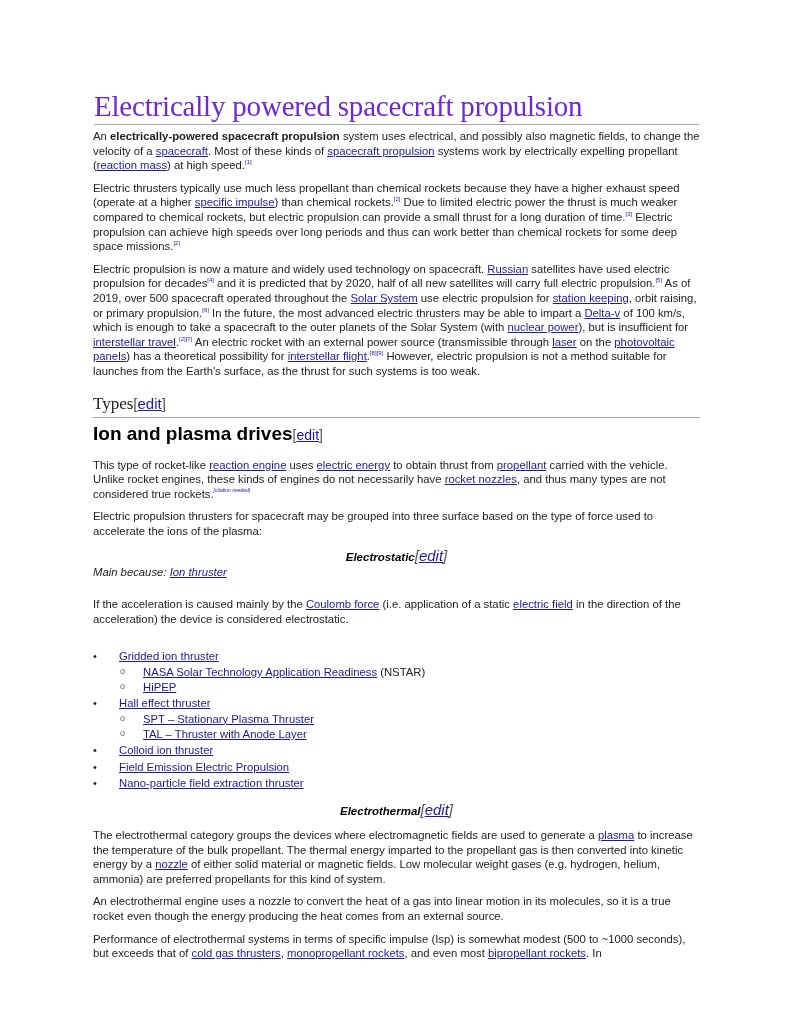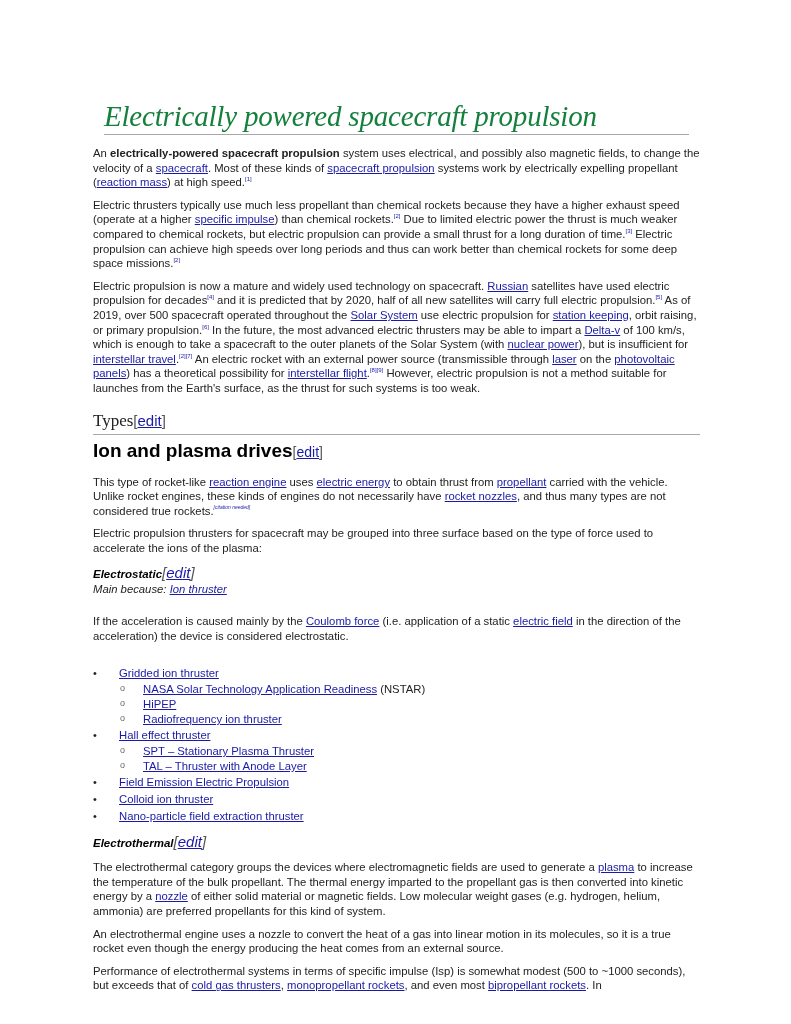--- a/index.html
+++ b/index.html
@@ -1,36 +1,36 @@
 <!DOCTYPE html>
 <html><head>
 <meta charset="utf-8">
 <style>
   html, body { margin: 0; padding: 0; background: #ffffff; }
   body { width: 791px; height: 1024px; position: relative; overflow: hidden; }
   .page { position: absolute; left: 93px; top: 88px; width: 607px; color: #222222;
           font-family: "Liberation Sans", sans-serif; font-size: 11.3px; line-height: 14.6px; }
   a, .lnk { color: #1a1aa6; text-decoration: underline; }
   h1.title { font-family: "Liberation Serif", serif; font-weight: normal; font-size: 29px;
-             line-height: 34px; margin: 11px; padding: 0 0 1px 0; color: #15803d;
-             border-bottom: 1.5px solid #a8a8a8; letter-spacing: -0.2px; font-style: italic; }
+             line-height: 34px; margin: 1px; padding: 0 0 1px 0; color: #6d28d9;
+             border-bottom: 1.5px solid #a8a8a8; letter-spacing: -0.2px; }
   p { margin: 0 0 8px 0; }
   p.first { margin-top: 4px; }
   sup.ref { font-size: 6px; line-height: 0; vertical-align: 5px; color: #1a1aa6; }
   sup.cn { font-size: 5px; line-height: 0; vertical-align: 6px; color: #1a1aa6; font-style: italic; }
   h2.types { font-family: "Liberation Serif", serif; font-weight: normal; font-size: 17px;
              line-height: 22px; margin: 14px 0 0 0; padding: 0 0 2px 0; color: #222;
              border-bottom: 1.5px solid #a8a8a8; }
   h2.types .edit, h3.ion .edit { font-family: "Liberation Sans", sans-serif; font-size: 15px; }
   .brk { color: #555; }
   h3.ion { font-family: "Liberation Sans", sans-serif; font-weight: bold; font-size: 19px;
            line-height: 24px; margin: 4px 0 11px 0; color: #000; }
   h3.ion .edit, h3.ion .brk { font-weight: normal; font-size: 14px; }
   h4.sub { font-family: "Liberation Sans", sans-serif; font-weight: bold; font-style: italic;
-           font-size: 11.5px; margin: 10px 0 0 0; line-height: 16px; color: #000; }
+           font-size: 11.5px; margin: 10px 0 0 0; line-height: 16px; color: #000; text-align: center; }
   h4.sub .edit { font-weight: normal; font-size: 15px; }
   h4.sub .brk { font-weight: normal; font-size: 15px; color: #555; }
   .hatnote { font-style: italic; margin: 0 0 17px 0; }
   ul.l1 { list-style: none; margin: 22px 0 0 0; padding: 0; }
   ul.l1 > li { position: relative; padding-left: 26px; line-height: 16.6px; }
   ul.l1 > li::before { content: "\2022"; position: absolute; left: 0; top: 0; font-size: 11px; color: #222; }
   ul.l2 { list-style: none; margin: 0; padding: 0; }
   ul.l2 > li { position: relative; padding-left: 24px; line-height: 15.2px; }
   ul.l2 > li::before { content: "o"; position: absolute; left: 1px; top: -1px; font-size: 9px; color: #666; }
   .sec-electrothermal { margin-top: 6px; }
@@ -62,32 +62,31 @@
   <div class="hatnote"><span>Main because: </span><a>Ion thruster</a></div>
 
   <p><span>If the acceleration is caused mainly by the </span><a>Coulomb force</a><span> (i.e. application of a static </span><a>electric field</a><span> in the direction of the acceleration) the device is considered electrostatic.</span></p>
 
   <ul class="l1">
     <li>
       <a>Gridded ion thruster</a>
       <ul class="l2">
         <li><a>NASA Solar Technology Application Readiness</a><span> (NSTAR)</span></li>
         <li><a>HiPEP</a></li>
-        <li><a>Radiofrequency ion thruster</a></li>
       </ul>
     </li>
     <li>
       <a>Hall effect thruster</a>
       <ul class="l2">
         <li><a>SPT – Stationary Plasma Thruster</a></li>
         <li><a>TAL – Thruster with Anode Layer</a></li>
       </ul>
     </li>
+    <li><a>Colloid ion thruster</a></li>
     <li><a>Field Emission Electric Propulsion</a></li>
-    <li><a>Colloid ion thruster</a></li>
     <li><a>Nano-particle field extraction thruster</a></li>
   </ul>
 
   <h4 class="sub sec-electrothermal"><span>Electrothermal</span><span class="brk">[</span><a class="edit">edit</a><span class="brk">]</span></h4>
 
   <p class="after-h4"><span>The electrothermal category groups the devices where electromagnetic fields are used to generate a </span><a>plasma</a><span> to increase the temperature of the bulk propellant. The thermal energy imparted to the propellant gas is then converted into kinetic energy by a </span><a>nozzle</a><span> of either solid material or magnetic fields. Low molecular weight gases (e.g. hydrogen, helium, ammonia) are preferred propellants for this kind of system.</span></p>
 
   <p>An electrothermal engine uses a nozzle to convert the heat of a gas into linear motion in its molecules, so it is a true rocket even though the energy producing the heat comes from an external source.</p>
 
   <p><span>Performance of electrothermal systems in terms of specific impulse (Isp) is somewhat modest (500 to ~1000 seconds), but exceeds that of </span><a>cold gas thrusters</a><span>, </span><a>monopropellant rockets</a><span>, and even most </span><a>bipropellant rockets</a><span>. In</span></p>

